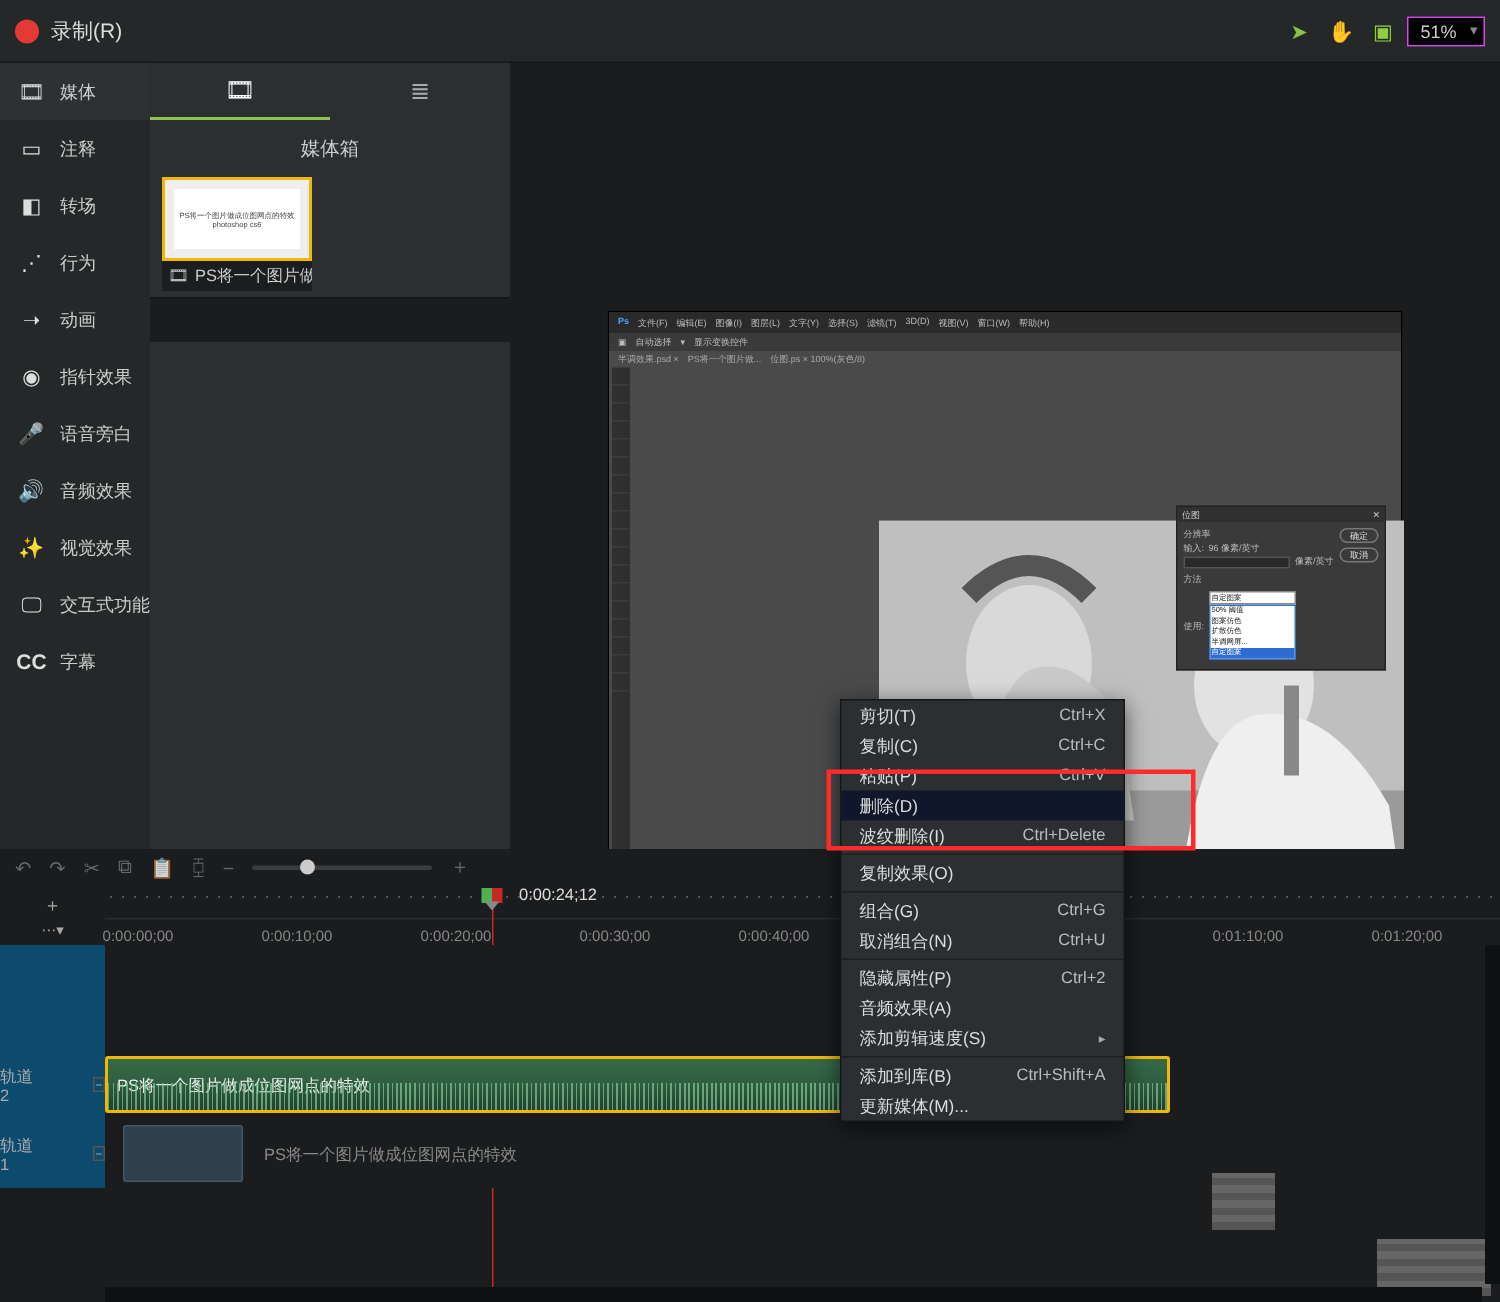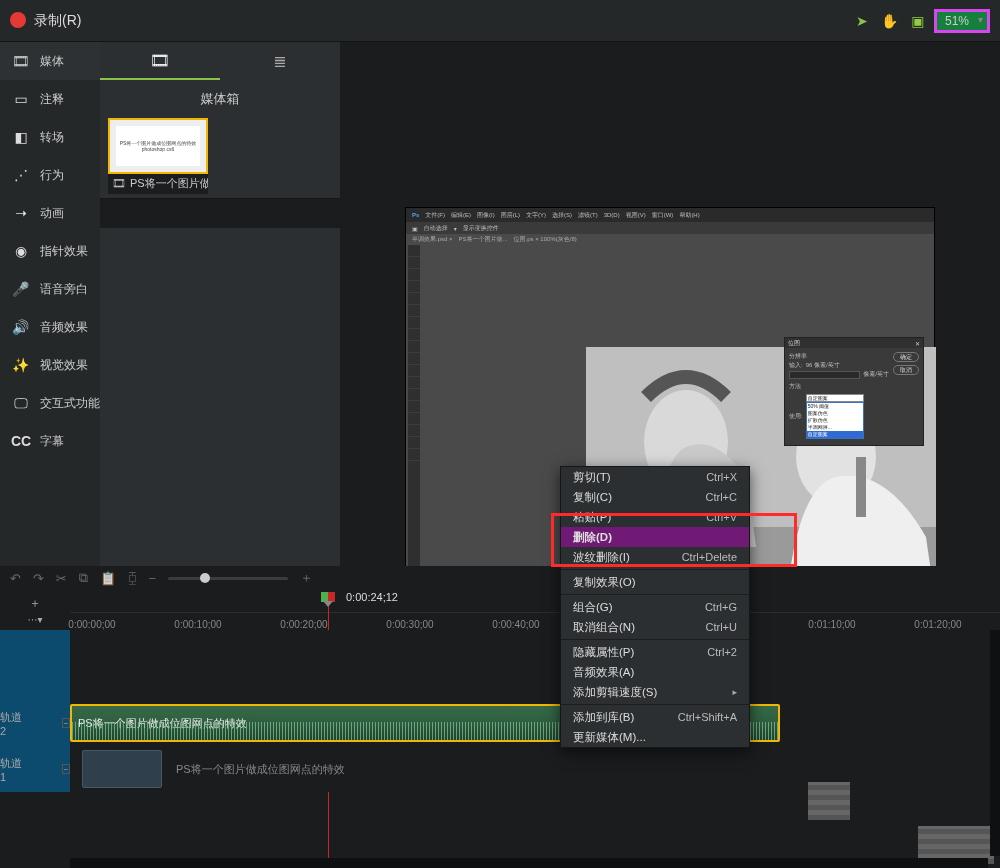--- a/index.html
+++ b/index.html
@@ -1,25 +1,25 @@
 <!DOCTYPE html>
 <html><head>
 <meta charset="utf-8">
 <style>
 * { margin: 0; padding: 0; box-sizing: border-box; font-family: "Microsoft YaHei", Arial, sans-serif; }
 body { width: 1000px; height: 868px; background: #1a1c1e; color: #b8b8b8; overflow: hidden; position: relative; }
 
 
 .topbar { height: 42px; background: #252829; border-bottom: 1px solid #141516; display: flex; align-items: center; justify-content: space-between; padding: 0 10px; }
-.rec-group { display: flex; gap: 8px; }
+.rec-group { display: flex; align-items: center; gap: 8px; }
 .rec-dot { width: 16px; height: 16px; border-radius: 50%; background: #e53935; }
 .rec-label { font-size: 14px; color: #ddd; }
 .top-right { display: flex; align-items: center; gap: 4px; }
 .top-tool { width: 24px; height: 24px; display: flex; align-items: center; justify-content: center; color: #90ce3f; font-size: 14px; }
-.zoom-box { background: #15803d; border: 3px solid #d946ef; padding: 2px 18px 2px 8px; font-size: 12px; color: #ccc; position: relative; }
+.zoom-box { background: #000000; border: 1px solid #d946ef; padding: 2px 18px 2px 8px; font-size: 12px; color: #ccc; position: relative; }
 .zoom-box::after { content: "▾"; position: absolute; right: 4px; top: 2px; font-size: 10px; color: #888; }
 
 
 .main { display: flex; height: calc(100% - 42px); }
 .side-col { width: 100px; background: #252829; }
 .side-item { height: 38px; display: flex; align-items: center; gap: 10px; padding-left: 12px; font-size: 12px; color: #ccc; cursor: pointer; }
 .side-item.active { background: #2e3133; }
 .side-icon { width: 18px; display:inline-flex; align-items:center; justify-content:center; font-size: 14px; color: #ddd; }
 
 .media-col { width: 240px; background: #2c2f31; position: relative; }
@@ -102,21 +102,21 @@
 .clip.vid2-cap { position:absolute; left:100px; top:0; bottom:0; display:flex; align-items:center; font-size:11px; color:#888; }
 .pixelate { background:
   repeating-linear-gradient(0deg,#555 0 5px,#666 5px 10px),
   repeating-linear-gradient(90deg, rgba(0,0,0,.2) 0 5px, rgba(255,255,255,.05) 5px 10px); }
 .px1 { position:absolute; right:150px; bottom:48px; width:42px; height:38px; }
 .px2 { position:absolute; right:6px; bottom:4px; width:76px; height:38px; }
 
 
 .ctx { position:absolute; top:466px; left:560px; width:190px; background:#2c2f31; border:1px solid #151617; box-shadow:0 4px 14px rgba(0,0,0,.6); z-index:50; }
 .ctx-row { height:20px; display:flex; align-items:center; justify-content:space-between; padding:0 12px; font-size:11.5px; color:#ddd; }
-.ctx-row.hl { background:#701a75;font-weight:bold; }
+.ctx-row.hl { background:#0f172a; }
 .ctx-sep { height:1px; background:#1b1d1e; margin:2px 0; }
 .ctx-key { color:#bbb; font-size:11px; }
 .ctx-row.sub::after { content:"▸"; color:#aaa; font-size:9px; margin-left:auto; }
 .red-callout { position:absolute; top:513px; left:551px; width:246px; height:54px; border:3px solid #ff2a2a; z-index:60; pointer-events:none; }
 .scroll-stub { position:absolute; right:0; width:10px; background:#0f1011; }
 </style>
 </head>
 <body>
 
 <div class="topbar">

